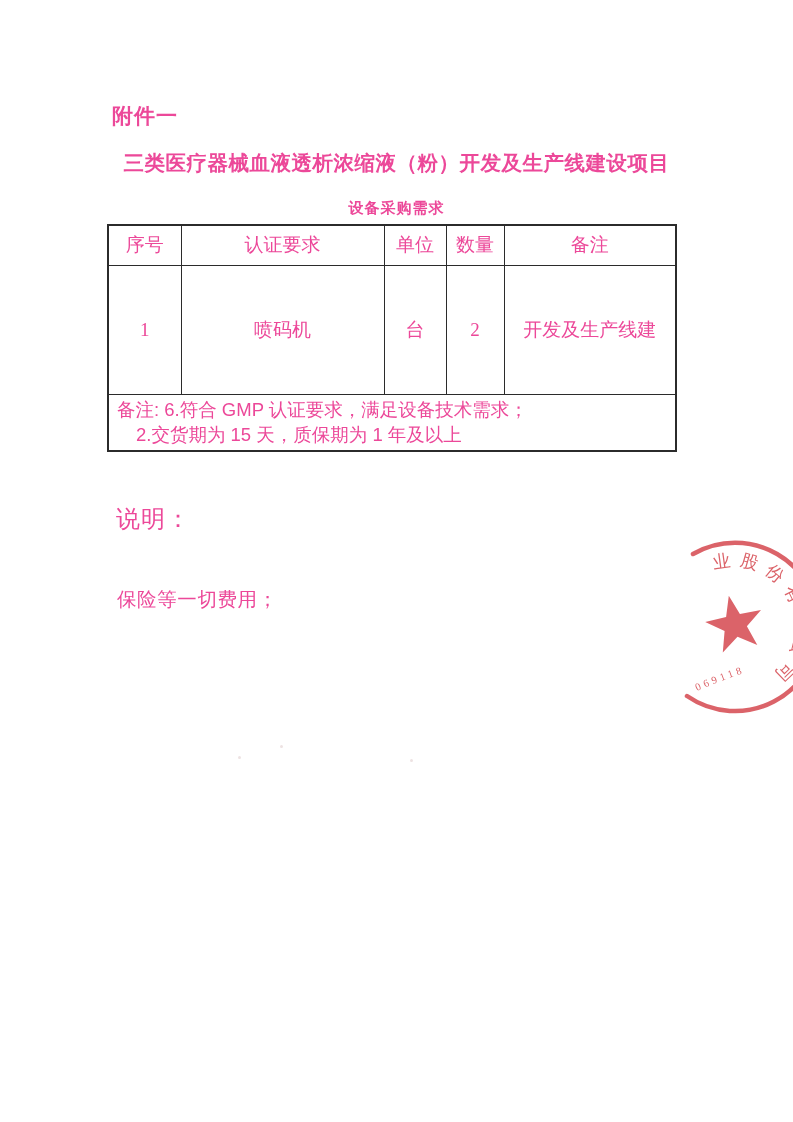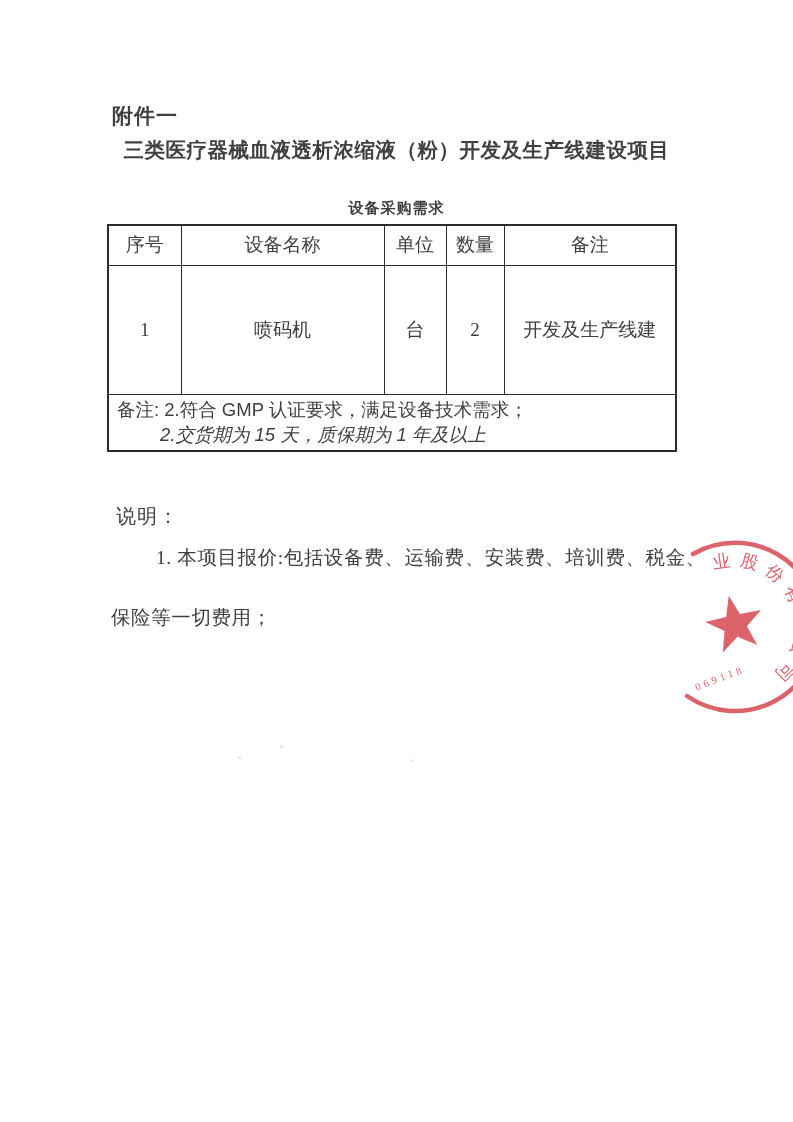--- a/index.html
+++ b/index.html
@@ -2,33 +2,33 @@
 <html><head>
 <meta charset="utf-8">
 <style>
   html,body{margin:0;padding:0;background:#888;}
   .page{
     position:relative;
     width:793px;height:1122px;
     margin:0 auto;
     background:#ffffff;
     overflow:hidden;
-    color:#404040;
+    color:#ec4899;
     font-family:"Liberation Serif",serif;
   }
   .abs{position:absolute;}
 
   .attachment{
     left:112px;top:102px;
     font-size:21px;font-weight:bold;
     font-family:"Liberation Sans",sans-serif;
     letter-spacing:1px;
   }
   .doc-title{
-    left:0;top:136px;width:793px;
+    left:0;top:149px;width:793px;
     text-align:center;
     font-size:20.5px;font-weight:bold;
     font-family:"Liberation Sans",sans-serif;
     letter-spacing:0.5px;
   }
   .doc-subtitle{
     left:0;top:199px;width:793px;
     text-align:center;
     font-size:15px;font-weight:bold;
     font-family:"Liberation Sans",sans-serif;
@@ -55,26 +55,26 @@
   tr.data{height:129px;}
   tr.noterow{height:57px;}
   tr.noterow td{
     text-align:left;
     vertical-align:middle;
     font-family:"Liberation Sans",sans-serif;
     font-size:18.5px;
     padding:2px 6px 2px 8px;
     line-height:25px;
   }
-  .note2{margin-left:43px;font-style:italic;}
+  .note2{margin-left:19px;}
 
-  .notes-heading{left:116px;top:503px;font-size:20px;letter-spacing:1px;}
+  .notes-heading{left:116px;top:503px;font-size:24px;letter-spacing:1px;}
   .n-line{font-size:19.5px;letter-spacing:0.6px;white-space:nowrap;}
   .l1a{left:156px;top:544px;}
-  .l1b{left:111px;top:586px;margin-top:18px;}
+  .l1b{left:117px;top:586px;}
   .l2a{left:156px;top:627px;}
   .l2b{left:117px;top:668px;}
 
   .stamp{position:absolute;left:640px;top:520px;}
 
   .speck{position:absolute;width:3px;height:3px;border-radius:50%;background:#e6d6d6;opacity:.7;}
 </style>
 </head>
 <body>
 
@@ -89,46 +89,45 @@
       <colgroup>
         <col style="width:73px">
           <col style="width:203px">
           <col style="width:62px">
           <col style="width:58px">
           <col style="width:172px">
       </colgroup>
       <thead>
         <tr class="hdr">
           <th>序号</th>
-          <th>设备名称</th>
+          <th>认证要求</th>
           <th>单位</th>
           <th>数量</th>
           <th>备注</th>
         </tr>
       </thead>
       <tbody>
         <tr class="data">
           <td>1</td>
           <td>喷码机</td>
           <td>台</td>
           <td>2</td>
           <td>开发及生产线建</td>
         </tr>
         <tr class="noterow">
           <td colspan="5">
-            <div>备注: 2.符合 GMP 认证要求，满足设备技术需求；</div>
+            <div>备注: 6.符合 GMP 认证要求，满足设备技术需求；</div>
             <div class="note2">2.交货期为 15 天，质保期为 1 年及以上</div>
           </td>
         </tr>
       </tbody>
     </table>
   </div>
 
   <div class="abs notes-heading">说明：</div>
-  <div class="abs n-line l1a">1. 本项目报价:包括设备费、运输费、安装费、培训费、税金、</div>
   <div class="abs n-line l1b">保险等一切费用；</div>
 
   <svg class="stamp" width="153" height="220" viewBox="640 520 153 220">
     <g fill="#d5484f" opacity="0.85">
       <path d="M 693 554 A 84 84 0 0 1 819 627" fill="none" stroke="#d5484f" stroke-width="4.5" stroke-linecap="round"></path>
       <path d="M 687 696 A 84 84 0 0 0 819 627" fill="none" stroke="#d5484f" stroke-width="4.5" stroke-linecap="round"></path>
       <polygon points="728.8,595.7 739.9,614 761,610 746.9,626.3 757.3,645.1 737.5,636.7 722.8,652.4 724.6,631 705.2,621.9 726.1,617"></polygon>
       <path id="sealTextArc" d="M 714.1 569.7 A 61 61 0 0 1 765.5 679.8" fill="none"></path>
       <text font-size="17.5" letter-spacing="8">
         <textPath href="#sealTextArc">业股份有限公司</textPath>

